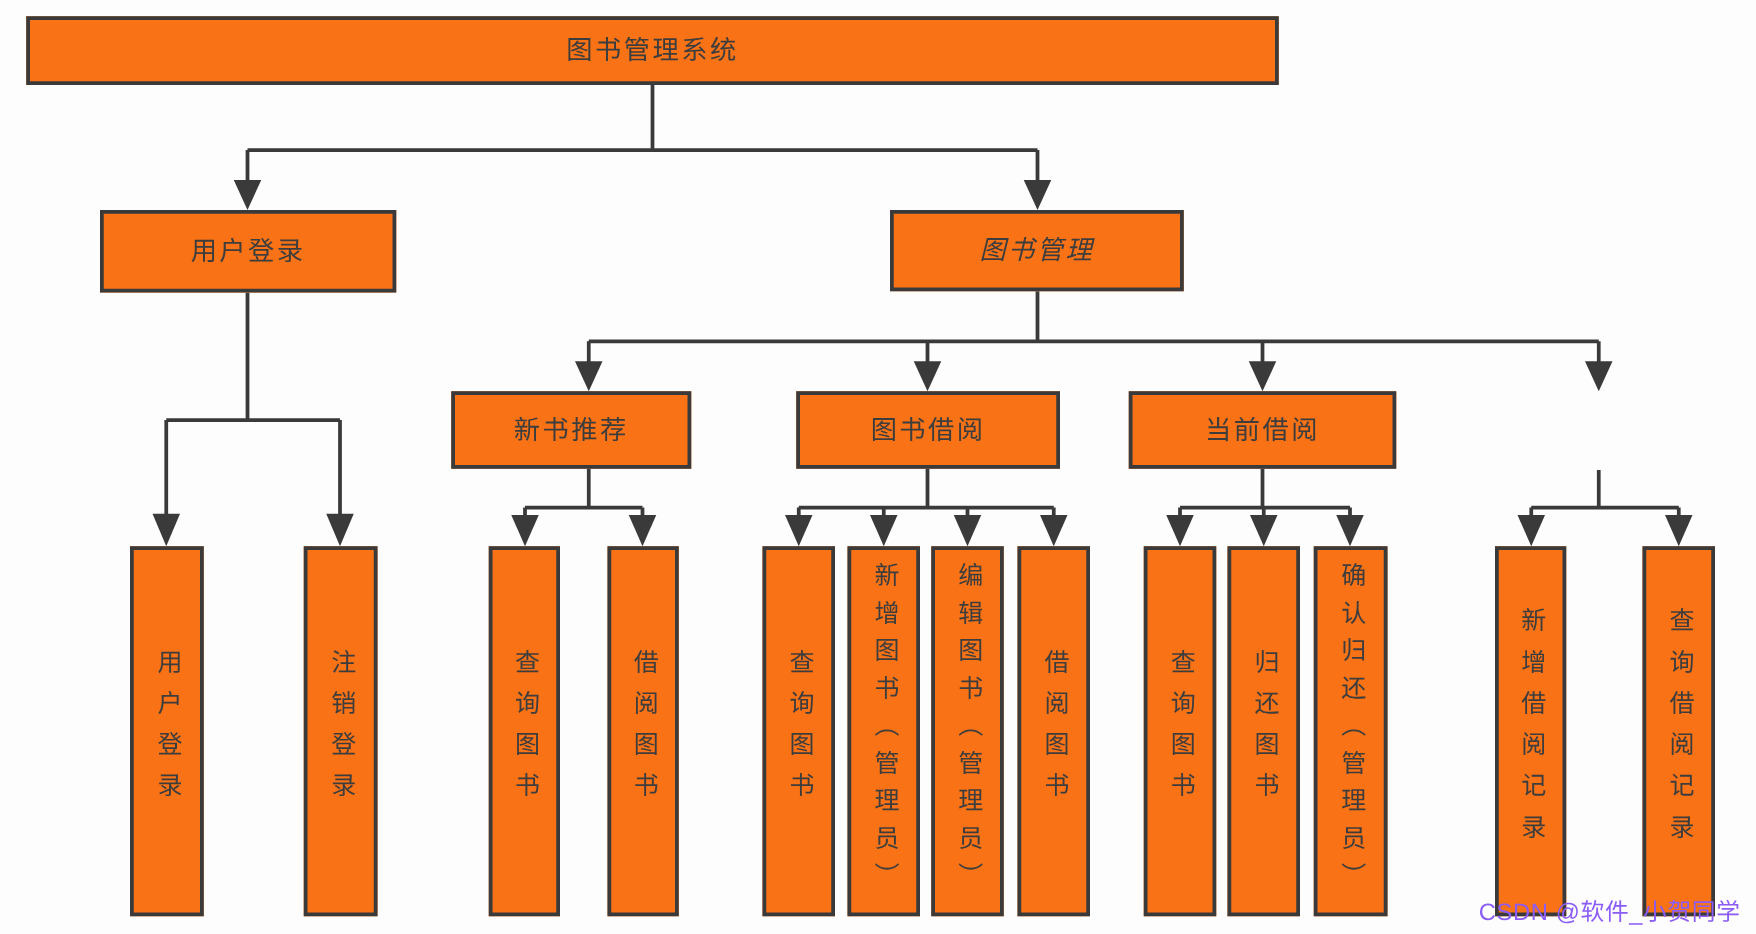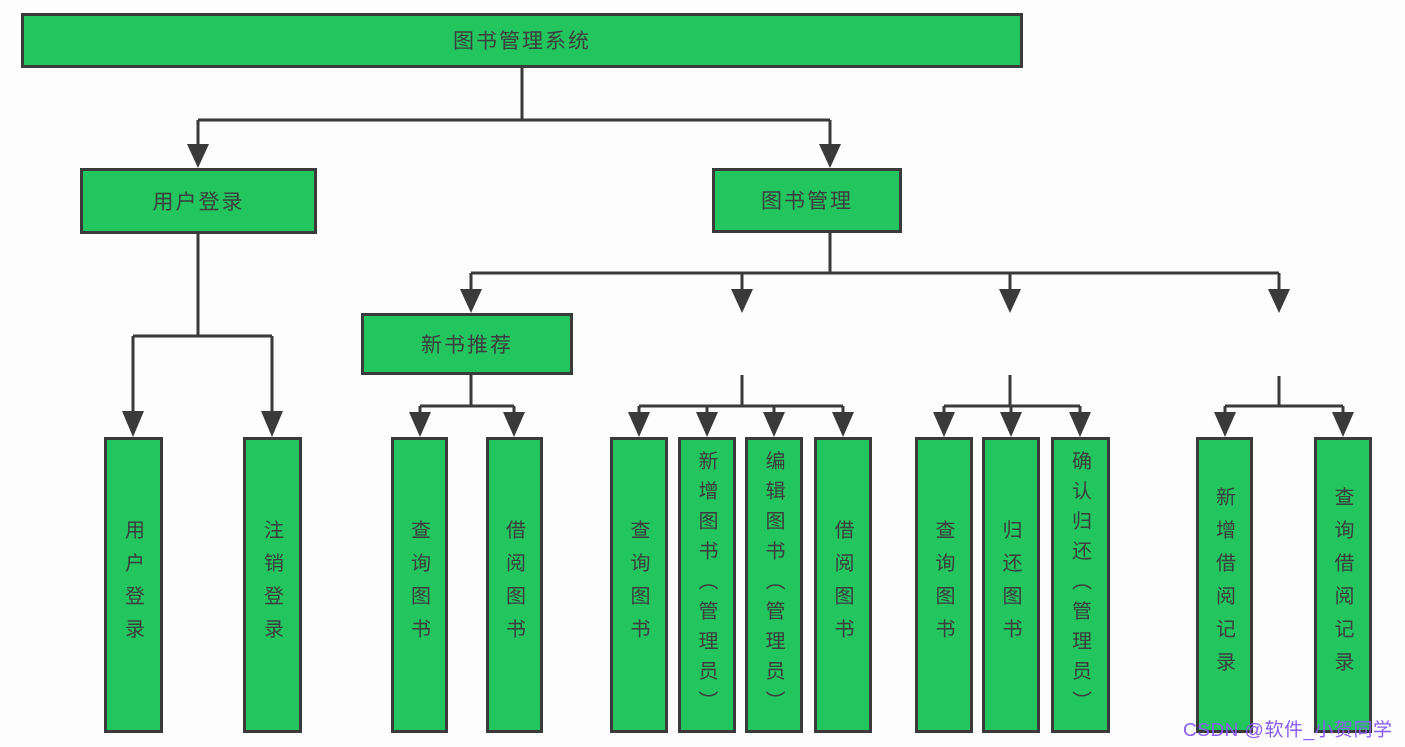--- a/index.html
+++ b/index.html
@@ -11,38 +11,38 @@
     position:relative;
     width:1405px;height:747px;
     background:#fdfdfd;
     overflow:hidden;
   }
   #wires{position:absolute;left:0;top:0;z-index:1;}
   .box{
     position:absolute;
     box-sizing:border-box;
     border:3px solid #3a3a3a;
-    background:#22c55e;
+    background:#f97316;
     display:flex;align-items:center;justify-content:center;
     color:#3d3d3d;
     z-index:2;
   }
   .hlabel{
     font-size:21px;
     letter-spacing:2px;
     line-height:1;
     white-space:nowrap;
   }
   
   #n-root{left:21px;top:13px;width:1002px;height:55px;}
   
   #n-login{left:80px;top:168px;width:237px;height:66px;}
-  #n-manage{left:712px;top:168px;width:190px;height:65px;}
+  #n-manage{left:712px;top:168px;width:235px;height:65px;font-style:italic;}
   
-  #n-newbook{left:361px;top:313px;width:212px;height:62px;}
+  #n-newbook{left:361px;top:313px;width:192px;height:62px;}
   #n-borrow{left:637px;top:313px;width:211px;height:62px;}
   #n-current{left:903px;top:313px;width:214px;height:62px;}
   #n-records{left:1173px;top:313px;width:211px;height:63px;}
   
   .leaf{top:437px;height:296px;width:58px;}
   .leaf .vtext{
     writing-mode:vertical-rl;
     text-orientation:mixed;
     font-size:20px;
     letter-spacing:13px;
@@ -132,20 +132,26 @@
   <div class="box" id="n-login">
     <span class="hlabel">用户登录</span>
   </div>
   <div class="box" id="n-manage">
     <span class="hlabel">图书管理</span>
   </div>
 
   <div class="box" id="n-newbook">
     <span class="hlabel">新书推荐</span>
   </div>
+  <div class="box" id="n-borrow">
+    <span class="hlabel">图书借阅</span>
+  </div>
+  <div class="box" id="n-current">
+    <span class="hlabel">当前借阅</span>
+  </div>
 
   <div class="box leaf" id="lf-1">
     <span class="vtext">用户登录</span>
   </div>
   <div class="box leaf" id="lf-2">
     <span class="vtext">注销登录</span>
   </div>
   <div class="box leaf" id="lf-3">
     <span class="vtext">查询图书</span>
   </div>

